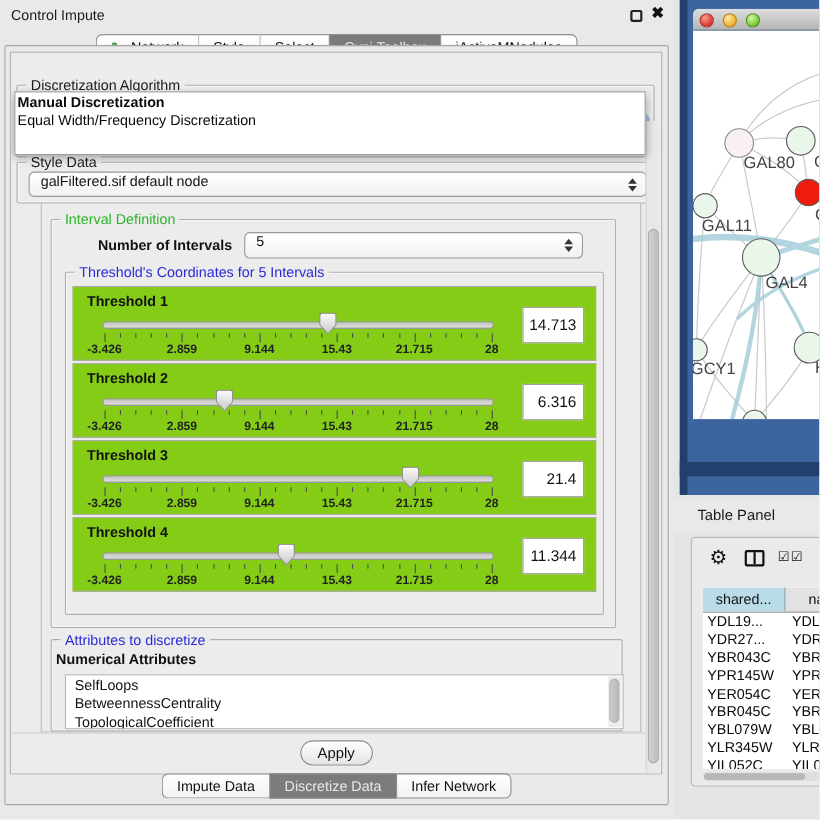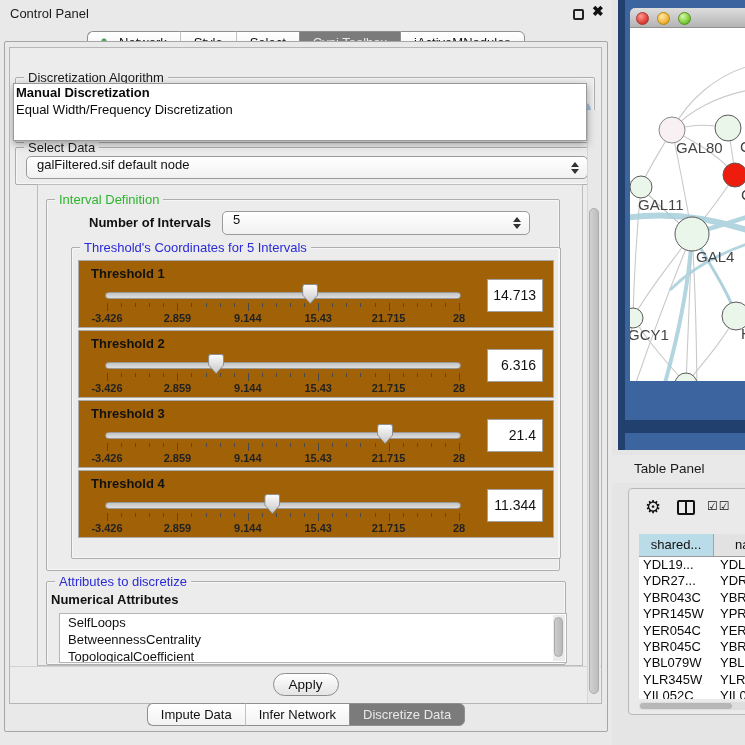--- a/index.html
+++ b/index.html
@@ -43,21 +43,21 @@
   
   .combo.focused { box-shadow:0 0 0 3px rgba(110,160,220,.6); }
 
   
   .popup { background:#ffffff; border:1px solid #9a9a9a; box-shadow:0 3px 8px rgba(0,0,0,.35); z-index:30; }
   .popup .placeholder { text-align:center; color:#b4b4b4; font-size:13px; padding-top:4px; height:20px; }
   .popup .item { font-size:13px; color:#0a0a0a; padding:1px 2px; height:17px; line-height:16px; }
   .popup .item.bold { font-weight:bold; }
 
   
-  .tbox { position:absolute; left:6px; width:476px; height:68px; border:1px solid #ababab; background:#a16207; }
+  .tbox { position:absolute; left:6px; width:476px; height:68px; border:1px solid #ababab; background:#84cc16; }
   .tbox .tlabel { position:absolute; left:12px; top:5px; font-size:13px; font-weight:bold; color:#111; }
   .track { position:absolute; left:26px; top:31px; width:356px; height:7px; border:1px solid #999;
            border-radius:4px; background:linear-gradient(#c3c3c3,#dedede); }
   .thumb { position:absolute; top:23px; width:16px; height:20px;
            clip-path:polygon(8% 0,92% 0,100% 10%,100% 55%,50% 100%,0 55%,0 10%); background:#8f8f8f; }
   .thumb i { position:absolute; left:1px; top:1px; right:1px; bottom:1px; display:block;
            clip-path:polygon(8% 0,92% 0,100% 10%,100% 55%,50% 100%,0 55%,0 10%); background:linear-gradient(#fbfbfb,#c9c9c9); }
   .ticks { position:absolute; left:28px; top:42px; width:352px; height:9px; }
   .tick { position:absolute; top:0; width:1px; height:4px; background:#4a4a4a; }
   .tick.major { height:8px; }
@@ -112,21 +112,21 @@
 
   .net-icon { width:13px; height:13px; display:inline-block; }
   svg text { font-family:"Liberation Sans", sans-serif; }
 </style>
 </head>
 <body>
 
 <div id="stage">
 
   <div id="control-panel" class="abs">
-    <div class="abs cp-title">Control Panel</div>
+    <div class="abs cp-title">Control Impute</div>
     <div class="abs float-icon"></div>
     <div class="abs close-icon">✖</div>
 
     <div class="abs tabrow top-tabs">
       <div class="tab">
         <span class="net-icon">
           <svg width="13" height="13" viewBox="0 0 13 13">
             <line x1="3" y1="3" x2="10" y2="7" stroke="#999" stroke-width="1"></line>
             <line x1="3" y1="11" x2="10" y2="7" stroke="#999" stroke-width="1"></line>
             <line x1="3" y1="3" x2="3" y2="11" stroke="#999" stroke-width="1"></line>
@@ -160,39 +160,39 @@
             <span class="stepper"></span>
           </div>
         </div>
 
         <div class="abs popup" style="left:3px; top:35px; width:574px; height:58px;">
           <div class="item bold">Manual Discretization</div>
           <div class="item">Equal Width/Frequency Discretization</div>
         </div>
 
         <div class="abs groupbox" style="left:5px; top:99px; width:580px; height:38px;">
-          <div class="grouplabel">Select Data</div>
+          <div class="grouplabel">Style Data</div>
           <div class="abs combo" style="left:10px; top:8px; width:562px; height:23px;">
             <span>galFiltered.sif default node</span>
             <span class="stepper"></span>
           </div>
         </div>
 
         <div class="abs" style="left:27px; top:136px; width:546px; height:482px; border:1px solid #bcbcbc; background:#ececec;">
 
           <div class="abs groupbox" style="left:8px; top:14px; width:514px; height:372px;">
             <div class="grouplabel green">Interval Definition</div>
 
             <div class="abs" style="left:42px; top:15px; font-size:13px; font-weight:bold; color:#111;">Number of Intervals</div>
             <div class="abs combo" style="left:175px; top:11px; width:308px; height:24px;">
               <span>5</span>
               <span class="stepper"></span>
             </div>
 
-            <div class="abs groupbox" style="left:24px; top:47px; width:490px; height:312px;">
+            <div class="abs groupbox" style="left:12px; top:47px; width:490px; height:312px;">
               <div class="grouplabel blue">Threshold's Coordinates for 5 Intervals</div>
 
               <div class="tbox threshold" style="top:12px;">
                 <div class="tlabel">Threshold 1</div>
                 <div class="track"></div>
                 <div class="thumb" style="left: 223.2px;">
                     <i></i>
                   </div>
                 <div class="ticks">
                     <div class="tick major" style="left: 0%;"></div>
@@ -391,25 +391,25 @@
         <div class="abs main-vscroll">
             <div class="vthumb"></div>
           </div>
       </div>
     </div>
 
     <div class="abs tabrow bottom-tabs">
       <div class="tab">
           <span>Impute Data</span>
         </div>
+      <div class="tab selected">
+          <span>Discretize Data</span>
+        </div>
       <div class="tab">
           <span>Infer Network</span>
-        </div>
-      <div class="tab selected">
-          <span>Discretize Data</span>
         </div>
     </div>
   </div>
 
   <div id="right" class="abs">
 
     <div class="abs net-window"></div>
     <div class="abs net-dark-left"></div>
     <div class="abs net-dark-bottom"></div>
     <div class="abs net-titlebar">

